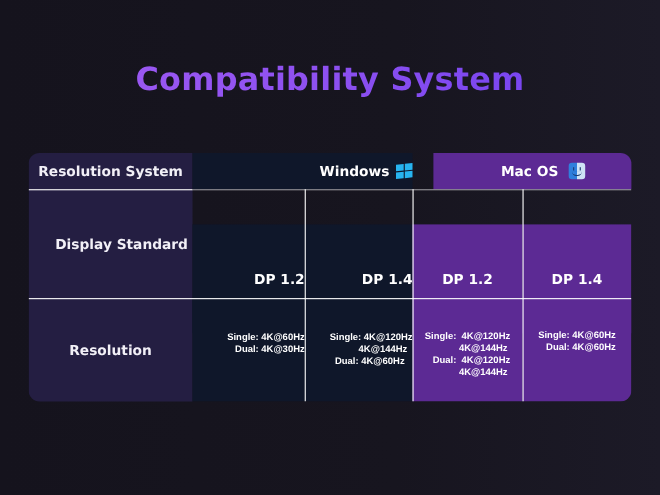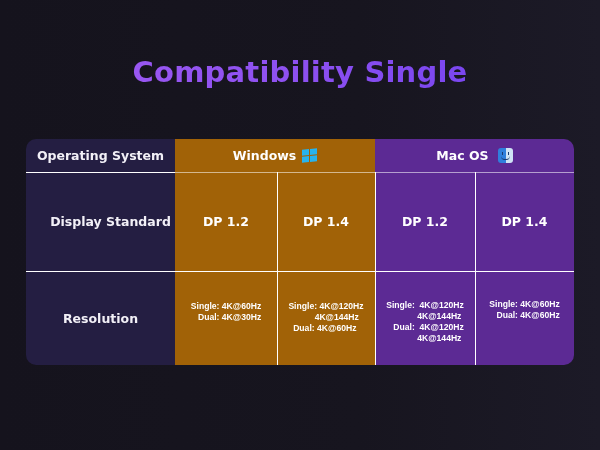--- a/index.html
+++ b/index.html
@@ -15,56 +15,56 @@
     letter-spacing:0.2px;
     background: linear-gradient(90deg, #a25cf3 0%, #8d50f0 50%, #6c3ff0 100%);
     -webkit-background-clip:text; background-clip:text; color:transparent;
   }
   .table {
     position:absolute; left:26px; top:139px; width:548px; height:226px;
     border-radius:10px; overflow:hidden;
   }
   .cell { position:absolute; display:flex; align-items:center; justify-content:center; box-sizing:border-box; color:#fff;font-weight:bold; }
   .label-col { background:#241e42; }
-  .win { background:#a16207; }
+  .win { background:#0f172a;justify-content:flex-end; }
   .mac { background:#5c2a94; }
   .rowlabel { font-weight:bold; font-size:12.5px; color:#f2f0f7; }
   .hdr { font-weight:bold; font-size:12.5px; }
-  .dp { font-weight:bold; font-size:12.5px; }
+  .dp { font-weight:bold; font-size:12.5px;margin-top:32px; }
   .res { font-family:"Liberation Sans", sans-serif; font-size:8.6px; line-height:11px; color:#fff; white-space:pre; text-align:left; }
   .hline { position:absolute; height:1.5px; background:#fff; }
   .vline { position:absolute; width:1.5px; background:#fff; }
   .win-icon { display:inline-grid; grid-template-columns:7px 7px; grid-gap:1px; margin-left:6px; transform:skewY(-6deg); }
   .win-icon span { width:7px; height:6px; background:#27b4ef; display:block; }
   .mac-icon { display:inline-block; width:15px; height:15px; border-radius:3px; margin-left:9px; position:relative; overflow:hidden;
     background:linear-gradient(90deg,#2f7fdc 0 50%, #cfe3f5 50% 100%); }
   .mac-icon::after { content:""; position:absolute; left:3px; top:8px; width:9px; height:3px; border-bottom:1.5px solid #1a3a70; border-radius:0 0 6px 6px; }
   .mac-icon::before { content:""; position:absolute; left:4px; top:4px; width:1.5px; height:3px; background:#1a3a70; box-shadow:6px 0 0 #1a3a70; }
 </style>
 </head>
 <body>
 
-<div class="title">Compatibility Single</div>
+<div class="title">Compatibility System</div>
 
 <div class="table">
 
-  <div class="cell label-col rowlabel" style="left:0;top:0;width:149px;height:33px;">Operating System</div>
+  <div class="cell label-col rowlabel" style="left:0;top:0;width:149px;height:33px;">Resolution System</div>
   <div class="cell label-col rowlabel" style="left:0;top:33px;width:149px;height:99px;padding-left:20px;">Display Standard</div>
   <div class="cell label-col rowlabel" style="left:0;top:132px;width:149px;height:114px;padding-bottom:20px;">Resolution</div>
 
   <div class="cell win hdr" style="left:149px;top:0;width:200px;height:33px;">
     <span>Windows</span>
     <span class="win-icon">
         <span></span>
         <span></span>
         <span></span>
         <span></span>
       </span>
   </div>
-  <div class="cell mac hdr" style="left:349px;top:0;width:199px;height:33px;">
+  <div class="cell mac hdr" style="left:368px;top:0;width:199px;height:33px;">
     <span>Mac OS</span>
     <span class="mac-icon"></span>
   </div>
 
   <div class="cell win dp" style="left:149px;top:33px;width:102px;height:99px;">DP 1.2</div>
   <div class="cell win dp" style="left:251px;top:33px;width:98px;height:99px;">DP 1.4</div>
   <div class="cell mac dp" style="left:349px;top:33px;width:100px;height:99px;">DP 1.2</div>
   <div class="cell mac dp" style="left:449px;top:33px;width:99px;height:99px;">DP 1.4</div>
 
   <div class="cell win" style="left:149px;top:132px;width:102px;height:94px;align-items:flex-start;padding-top:30px;">

